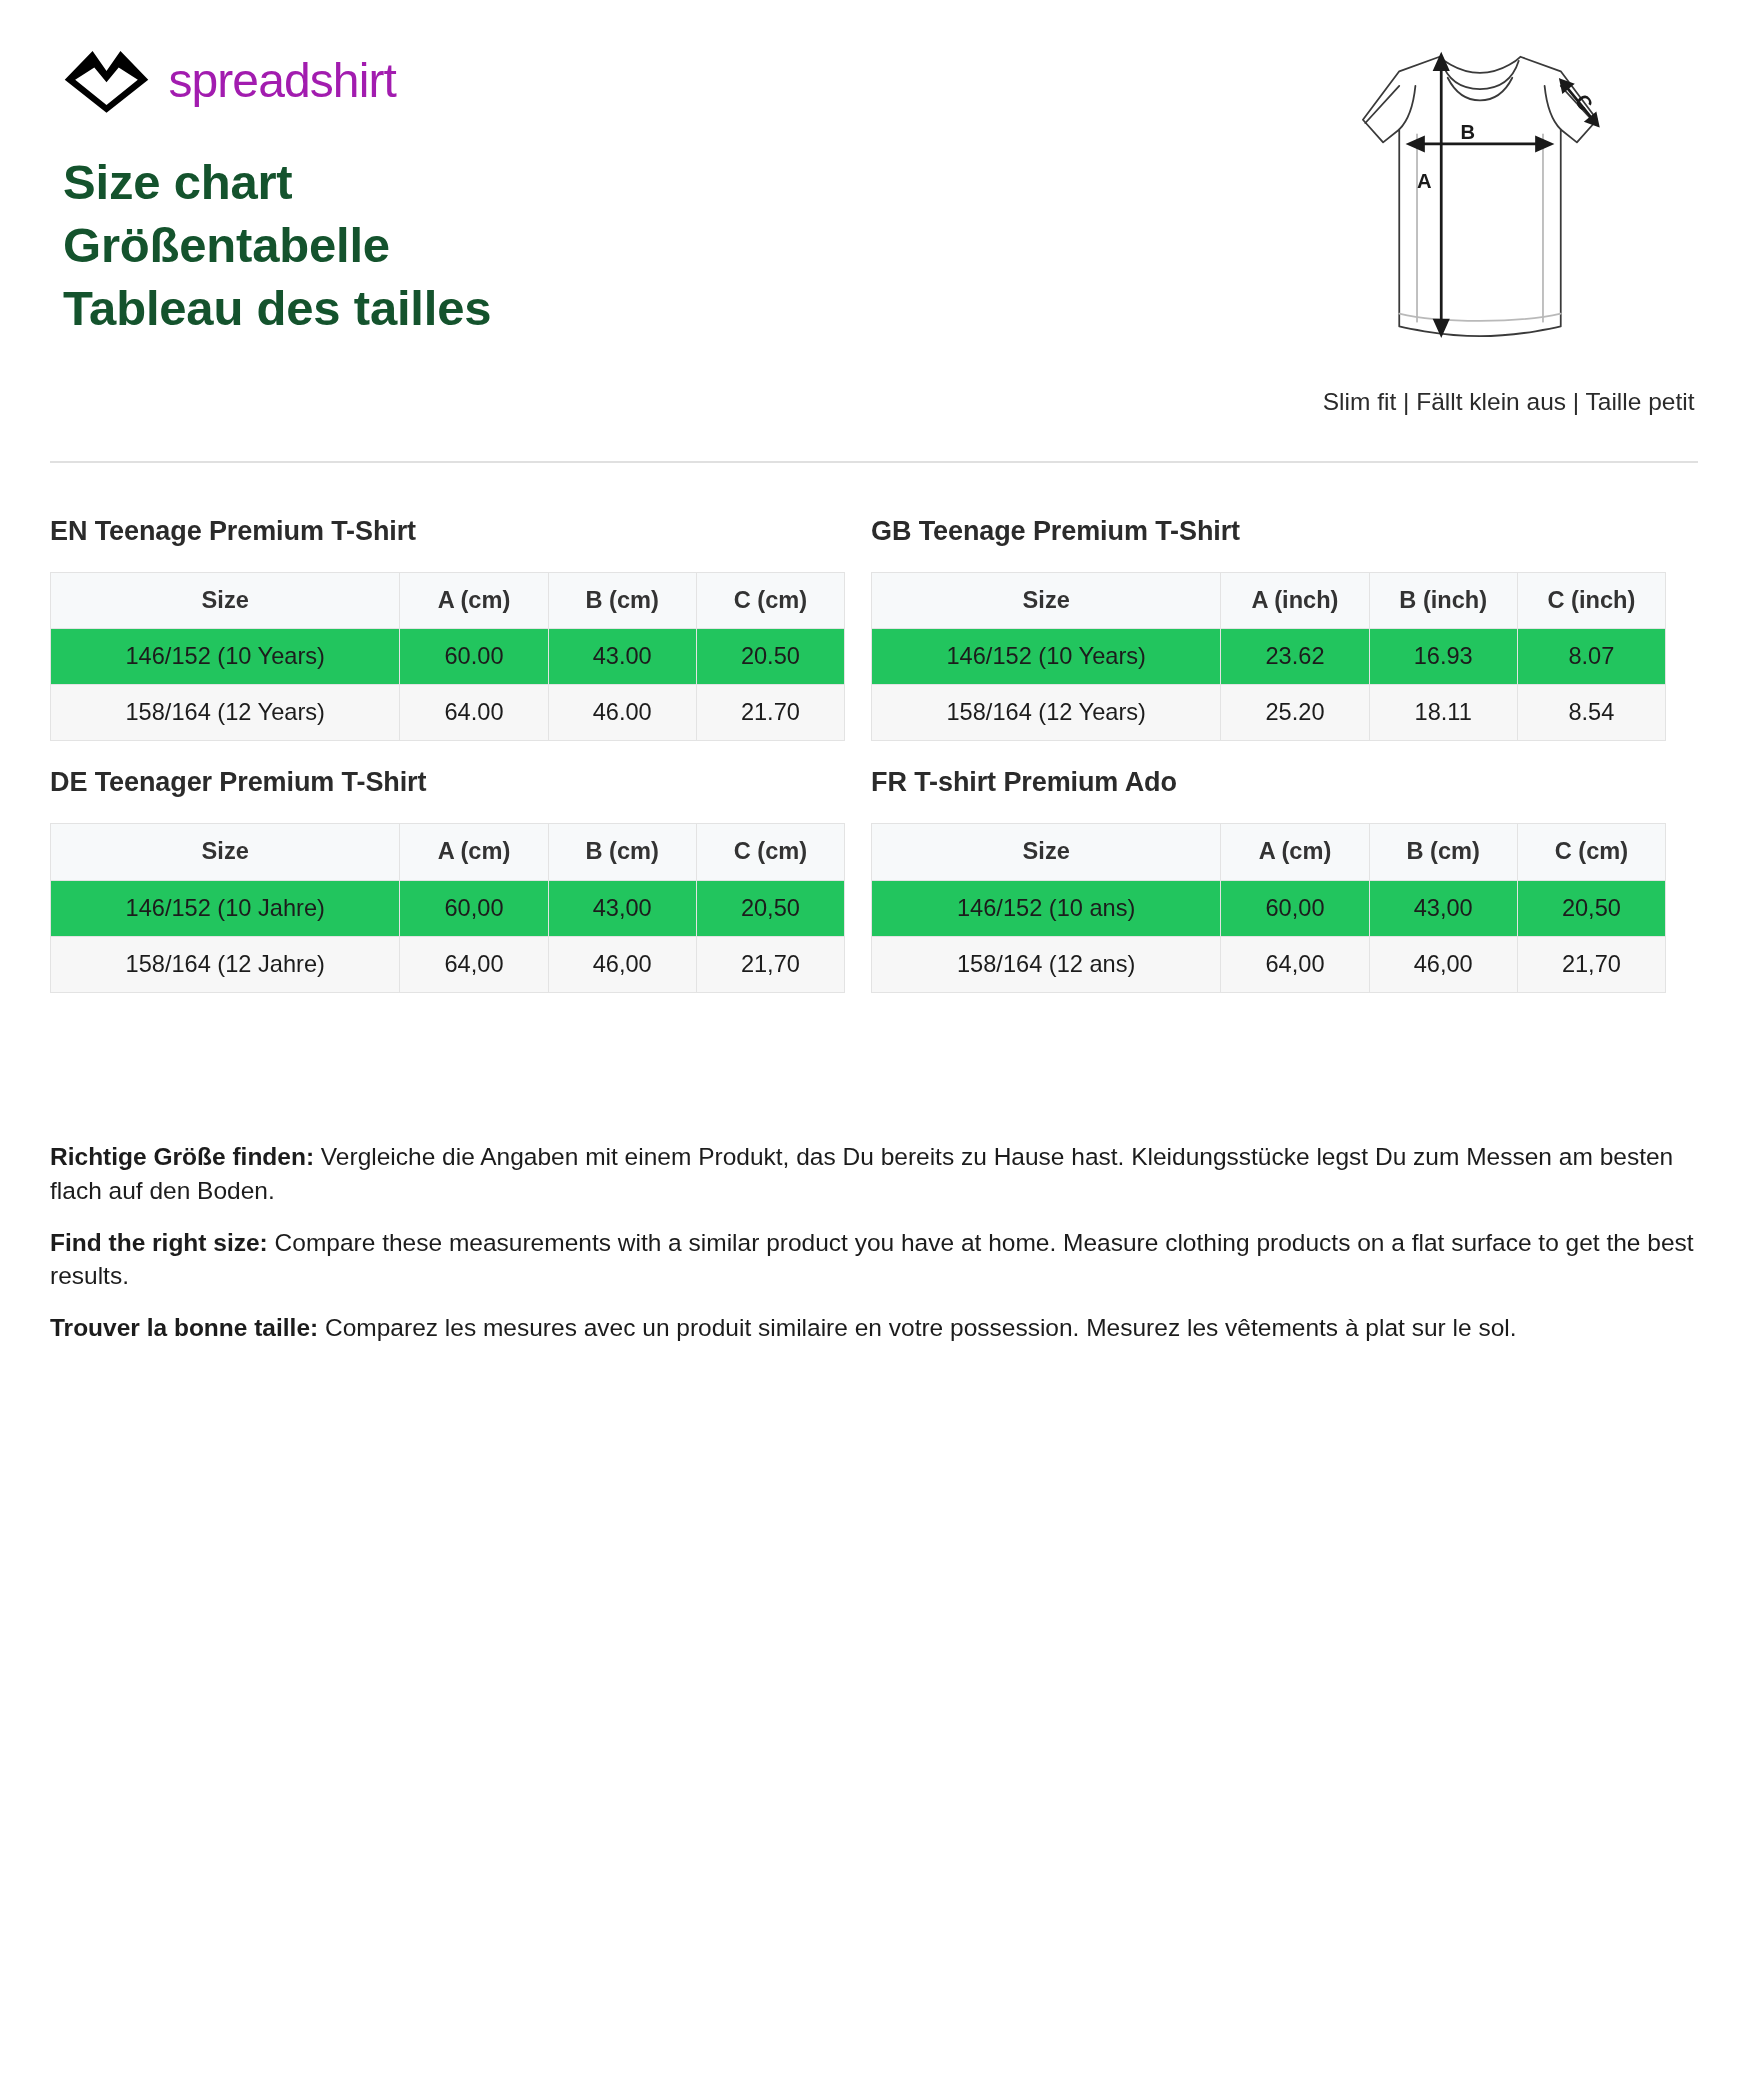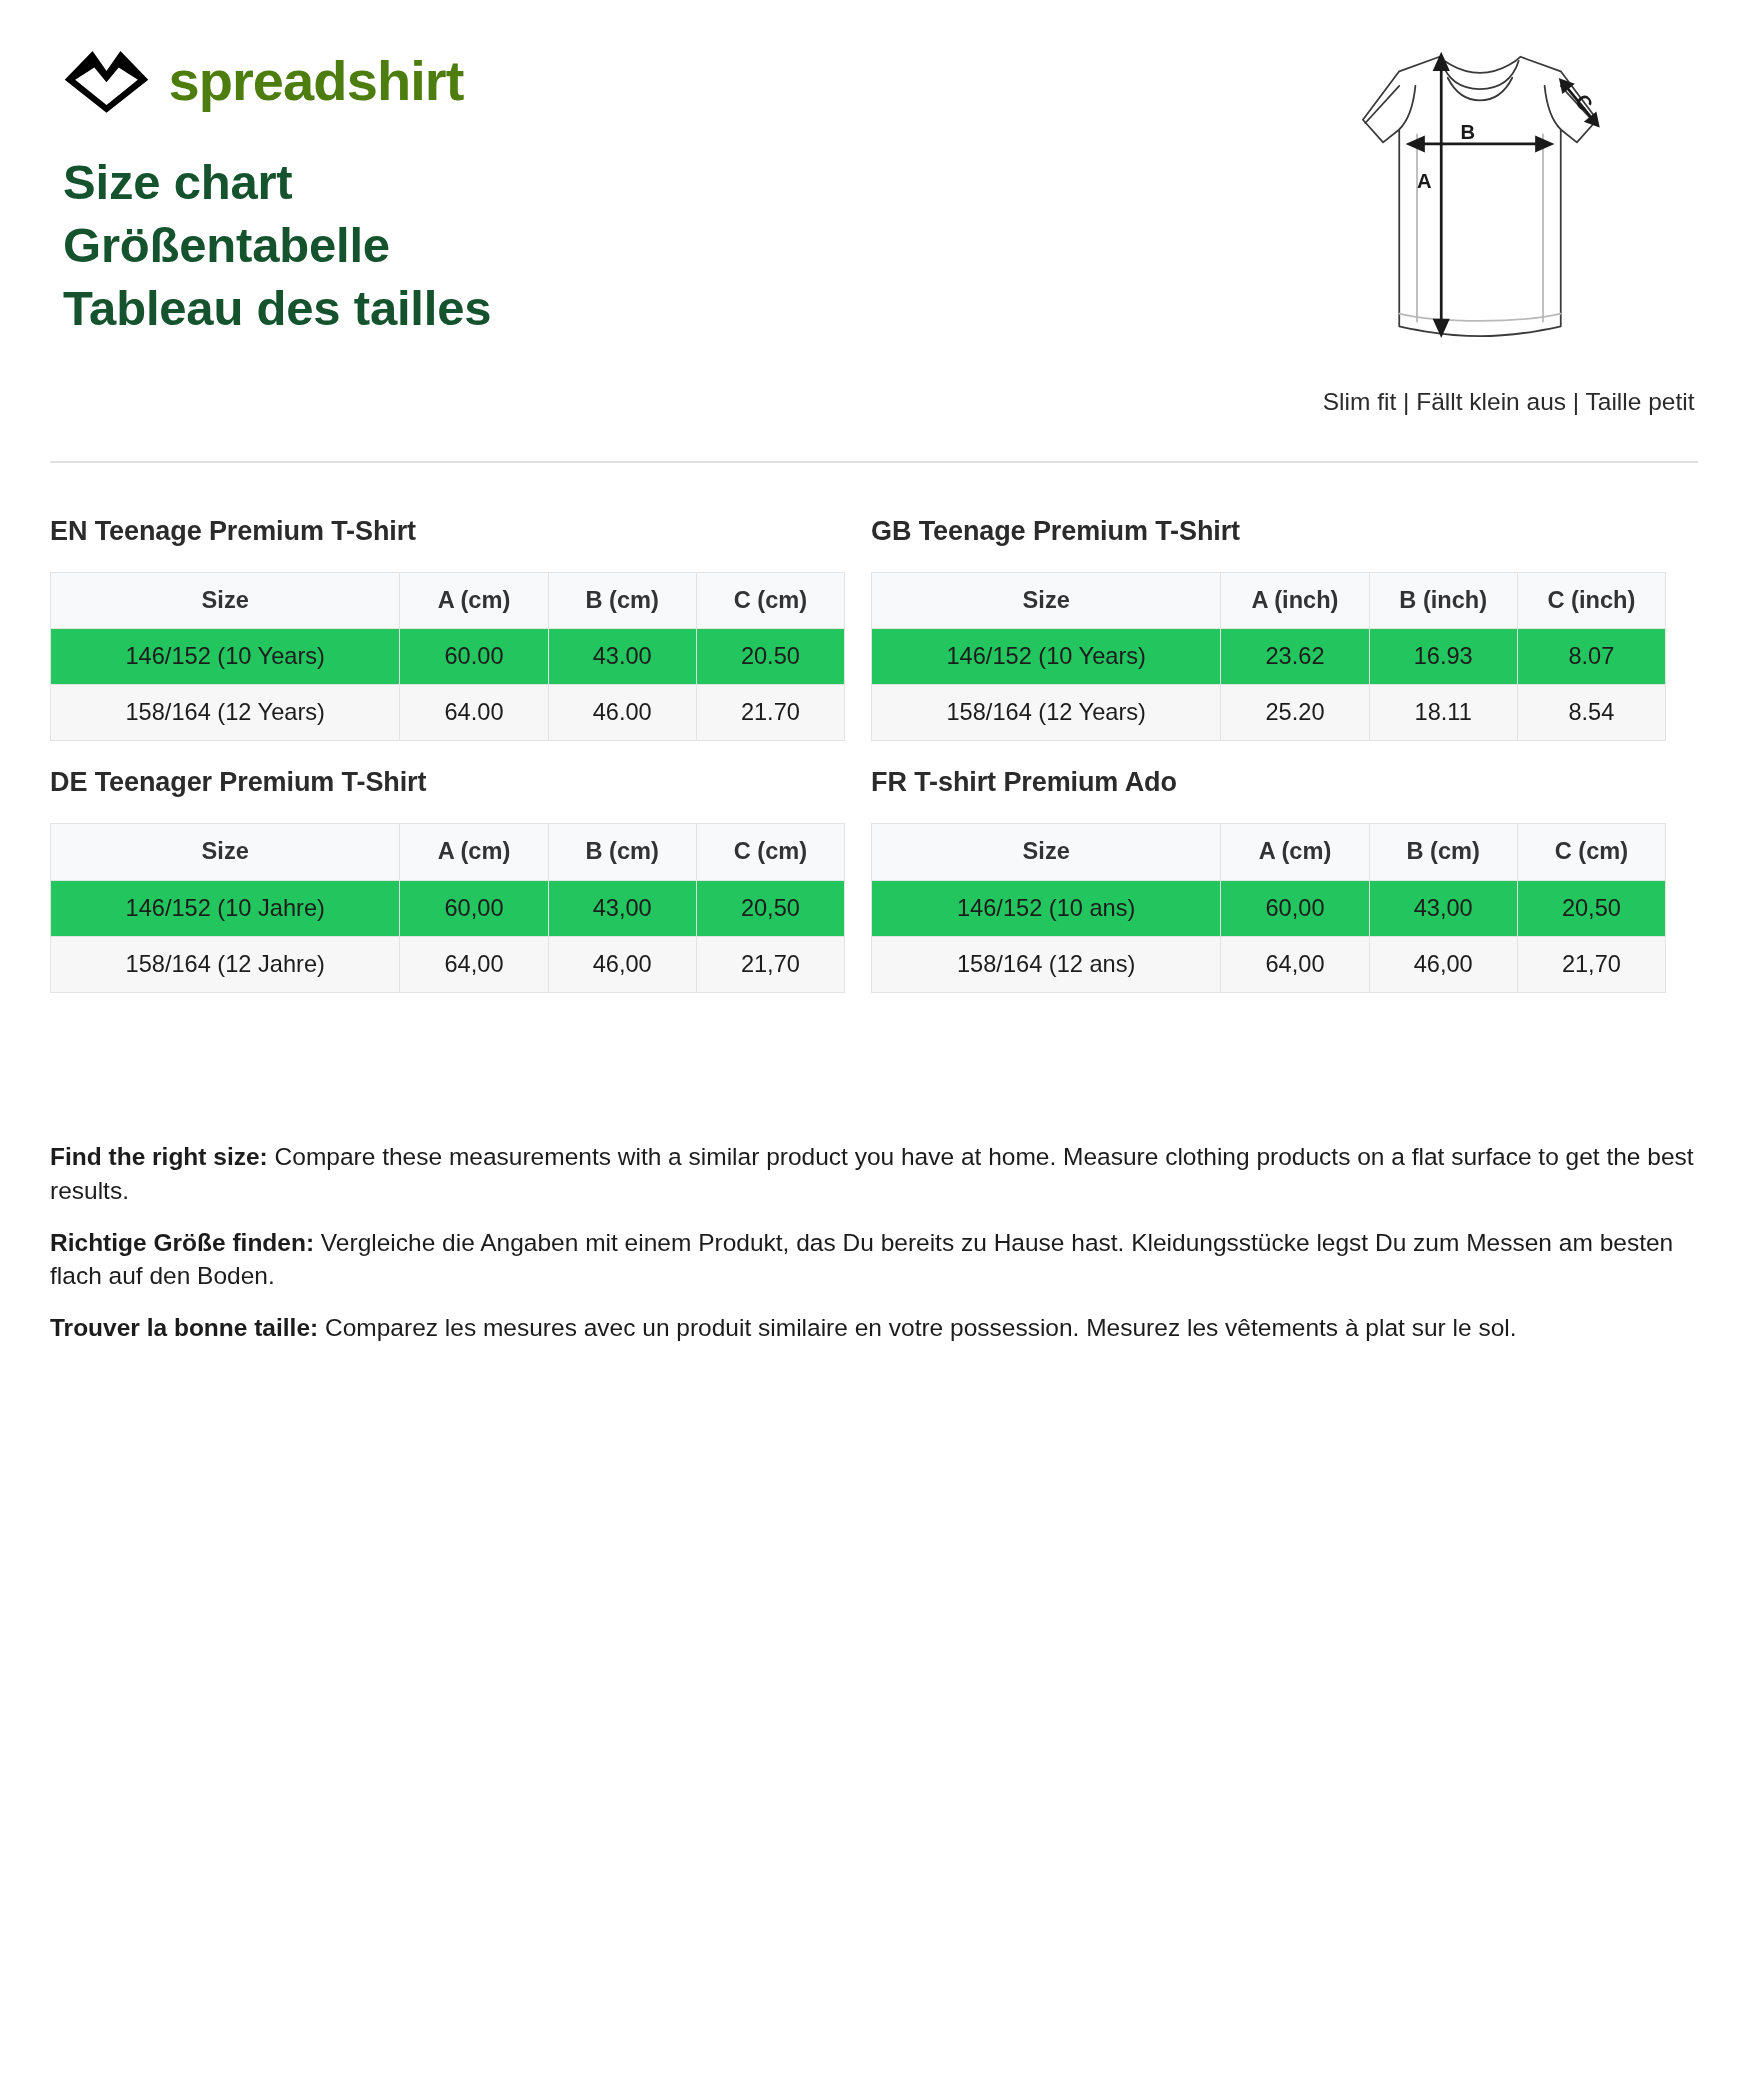--- a/index.html
+++ b/index.html
@@ -36,25 +36,25 @@
     display: flex;
     align-items: center;
     gap: 18.4px;
   }
   .brand-mark {
     width: 87px;
     height: 66px;
     display: block;
   }
   .brand-word {
-    font-size: 56px;
-    font-weight: 700;
+    font-size: 48px;
+    font-weight: 400;
     letter-spacing: -0.9px;
     line-height: 1;
-    color: #4d7c0f;
+    color: #a21caf;
   }
 
   .titles {
     position: absolute;
     left: 13px;
     top: 151px;
   }
   .titles h1 {
     margin: 0;
     font-size: 49px;
@@ -363,24 +363,24 @@
             <td>46,00</td>
             <td>21,70</td>
           </tr>
         </tbody>
       </table>
     </section>
   </div>
 
   <div class="notes">
     <p class="note">
-      <b>Find the right size:</b><span> Compare these measurements with a similar product you have at home. Measure clothing products on a flat surface to get the best results.</span>
+      <b>Richtige Größe finden:</b><span> Vergleiche die Angaben mit einem Produkt, das Du bereits zu Hause hast. Kleidungsstücke legst Du zum Messen am besten flach auf den Boden.</span>
     </p>
     <p class="note">
-      <b>Richtige Größe finden:</b><span> Vergleiche die Angaben mit einem Produkt, das Du bereits zu Hause hast. Kleidungsstücke legst Du zum Messen am besten flach auf den Boden.</span>
+      <b>Find the right size:</b><span> Compare these measurements with a similar product you have at home. Measure clothing products on a flat surface to get the best results.</span>
     </p>
     <p class="note">
       <b>Trouver la bonne taille:</b><span> Comparez les mesures avec un produit similaire en votre possession. Mesurez les vêtements à plat sur le sol.</span>
     </p>
   </div>
 
 </div>
 
 
 </body></html>

